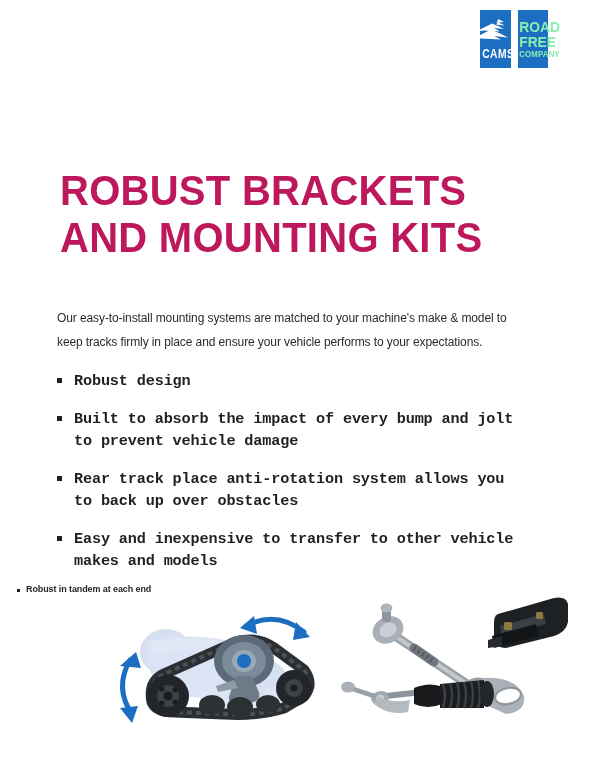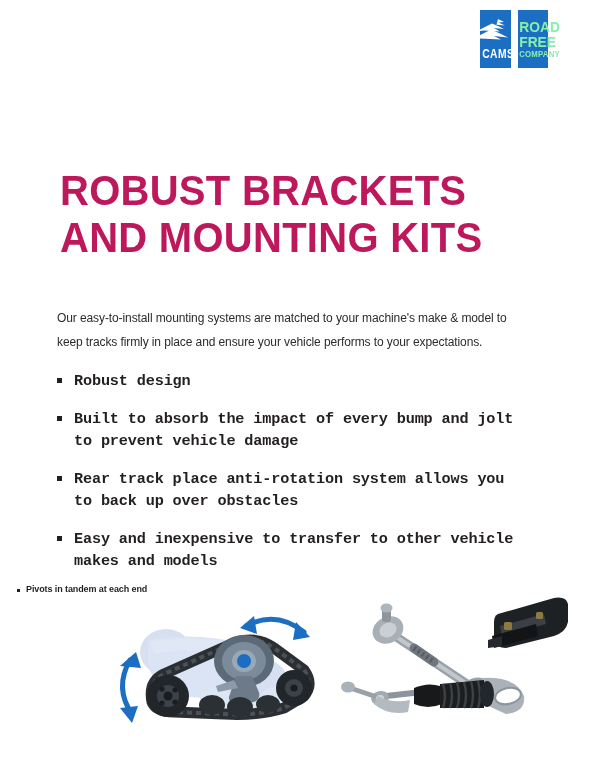--- a/index.html
+++ b/index.html
@@ -215,21 +215,21 @@
 
   <div class="bullet-row">
     <span class="bullet-mark"></span>
     <span class="bullet-text">Easy and inexpensive to transfer to other vehicle makes and models</span>
   </div>
 
 </div>
 
 <div class="caption">
   <span class="caption-mark"></span>
-  <span class="caption-text">Pivots in tandem at each end</span>
+  <span class="caption-text">Robust in tandem at each end</span>
 </div>
 
 <div class="art-track">
   <svg width="230" height="135" viewBox="0 0 230 135">
 
     <g opacity="0.42">
       <ellipse cx="58" cy="48" rx="26" ry="23" fill="#9fb7e0"></ellipse>
       <ellipse cx="58" cy="48" rx="13" ry="11" fill="#b9cbe9"></ellipse>
       <path d="M40 36 Q95 26 150 44 L170 70 Q150 92 120 96 L70 92 Q44 80 40 60 Z" fill="#aac0e6"></path>
       <ellipse cx="150" cy="78" rx="30" ry="24" fill="#9fb7e0"></ellipse>

